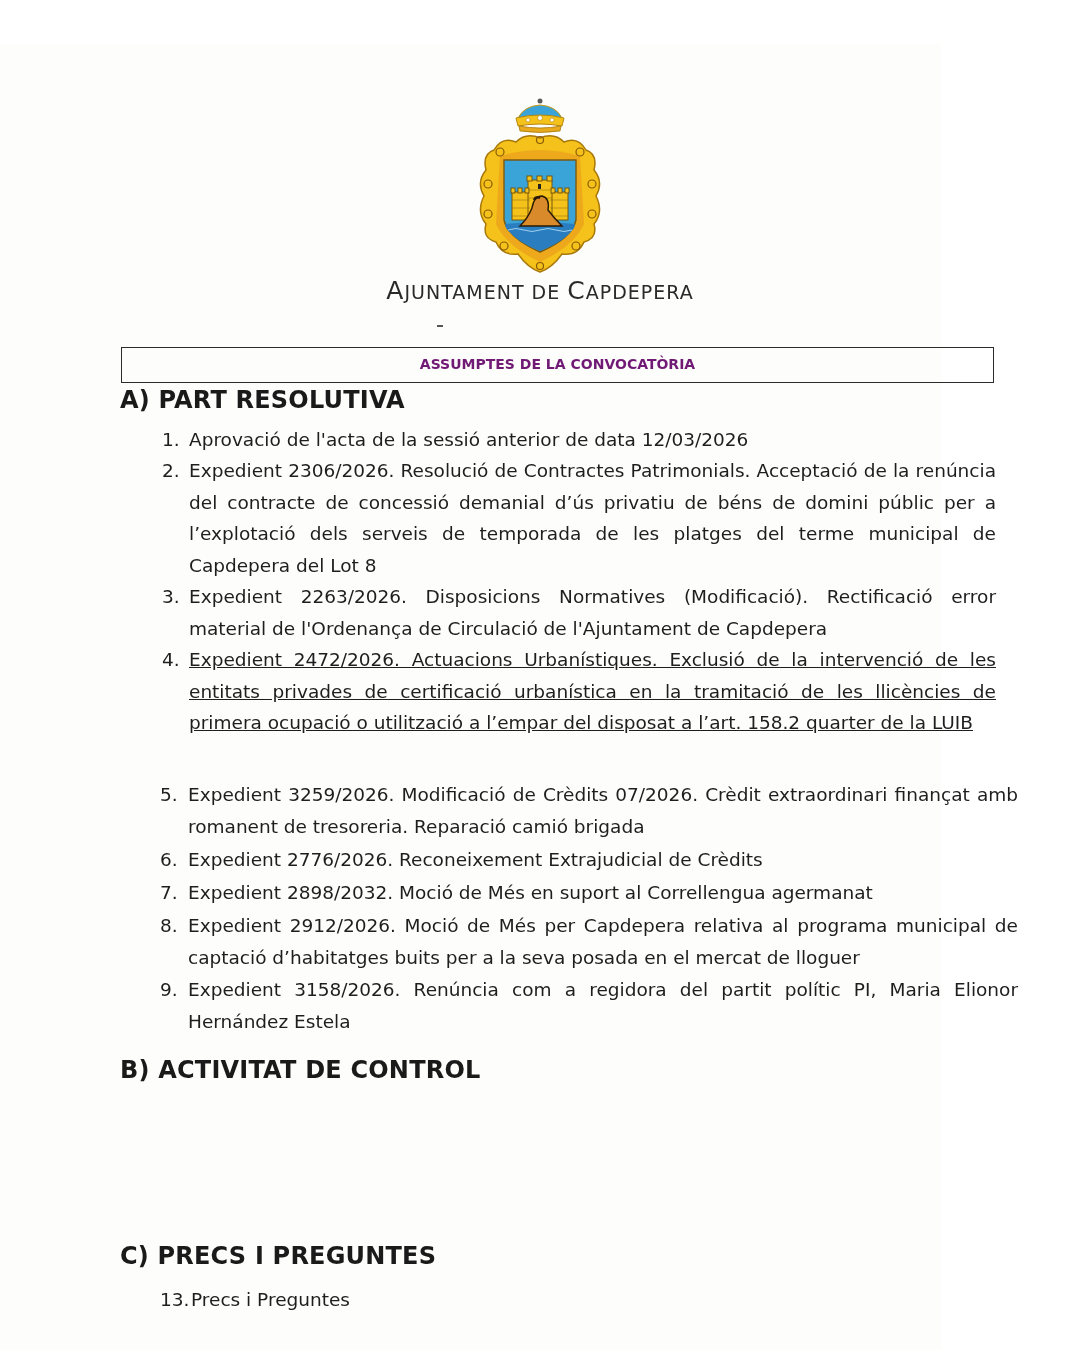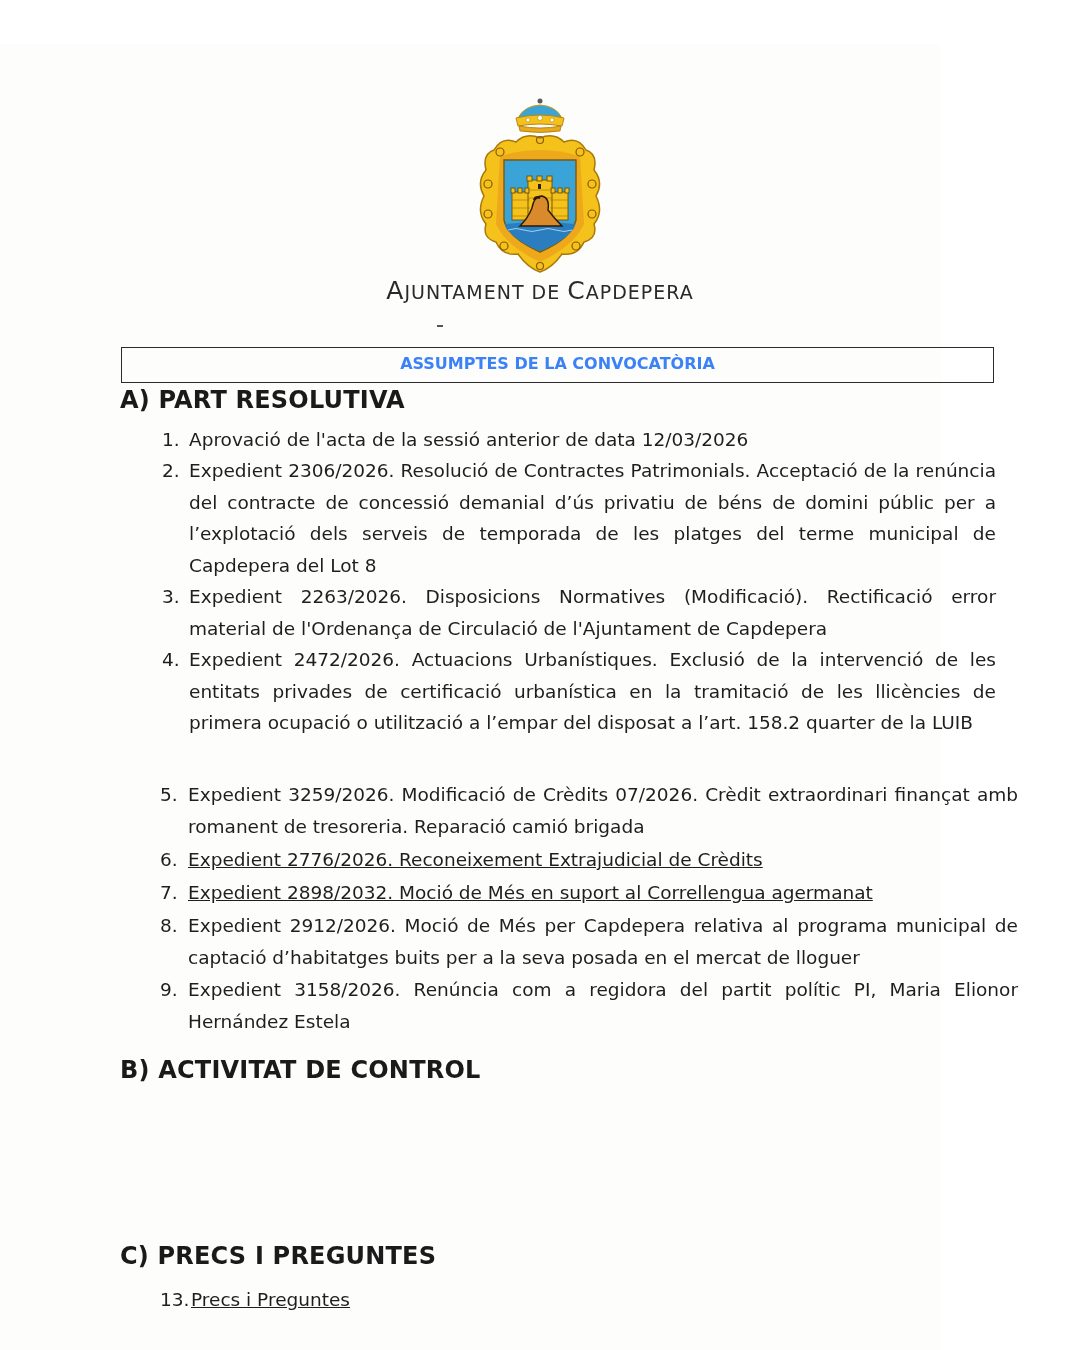--- a/index.html
+++ b/index.html
@@ -54,23 +54,23 @@
     .title-box {
       position: absolute;
       left: 121px;
       top: 303px;
       width: 873px;
       height: 36px;
       border: 1.5px solid #2b2b2b;
       box-sizing: border-box;
       text-align: center;
       font-weight: bold;
-      font-size: 16px;
+      font-size: 14px;
       line-height: 32px;
-      color: #3b82f6;
+      color: #701a75;
     }
     .section-heading {
       position: absolute;
       left: 120px;
       font-weight: bold;
       font-size: 24px;
       color: #1a1a1a;
       letter-spacing: 0.2px;
     }
     .item {
@@ -82,21 +82,21 @@
     .item .num {
       position: absolute;
       left: 0;
       top: 0;
     }
     .item .txt {
       display: block;
       text-align: justify;
       text-align-last: left;
     }
-    .item.left-aligned .txt { text-align: left; text-decoration: underline; }
+    .item.left-aligned .txt { text-align: left; }
   </style>
 </head>
 <body>
 
 <div class="page">
 
   <svg class="crest" viewBox="0 0 132 180" xmlns="http://www.w3.org/2000/svg">
 
     <g>
       <circle cx="66" cy="5" r="2.5" fill="#5a5a5a"></circle>
@@ -179,21 +179,21 @@
     <span class="txt" style="padding-left:27px;">Expedient 2306/2026. Resolució de Contractes Patrimonials. Acceptació de la renúncia del contracte de concessió demanial d’ús privatiu de béns de domini públic per a l’explotació dels serveis de temporada de les platges del terme municipal de Capdepera del Lot 8</span>
   </div>
 
   <div class="item" style="left:162px; top:537px; width:834px;">
     <span class="num">3.</span>
     <span class="txt" style="padding-left:27px;">Expedient 2263/2026. Disposicions Normatives (Modificació). Rectificació error material de l'Ordenança de Circulació de l'Ajuntament de Capdepera</span>
   </div>
 
   <div class="item" style="left:162px; top:600px; width:834px;">
     <span class="num">4.</span>
-    <span class="txt" style="padding-left:27px;">Expedient 2472/2026. Actuacions Urbanístiques. Exclusió de la intervenció de les entitats privades de certificació urbanística en la tramitació de les llicències de primera ocupació o utilització a l’empar del disposat a l’art. 158.2 quarter de la LUIB</span>
+    <span class="txt" style="padding-left:27px;text-decoration:underline;">Expedient 2472/2026. Actuacions Urbanístiques. Exclusió de la intervenció de les entitats privades de certificació urbanística en la tramitació de les llicències de primera ocupació o utilització a l’empar del disposat a l’art. 158.2 quarter de la LUIB</span>
   </div>
 
   <div class="item" style="left:160px; top:735px; width:858px;">
     <span class="num">5.</span>
     <span class="txt" style="padding-left:28px;">Expedient 3259/2026. Modificació de Crèdits 07/2026. Crèdit extraordinari finançat amb romanent de tresoreria. Reparació camió brigada</span>
   </div>
 
   <div class="item left-aligned" style="left:160px; top:800px; width:858px;">
     <span class="num">6.</span>
     <span class="txt" style="padding-left:28px;">Expedient 2776/2026. Reconeixement Extrajudicial de Crèdits</span>

